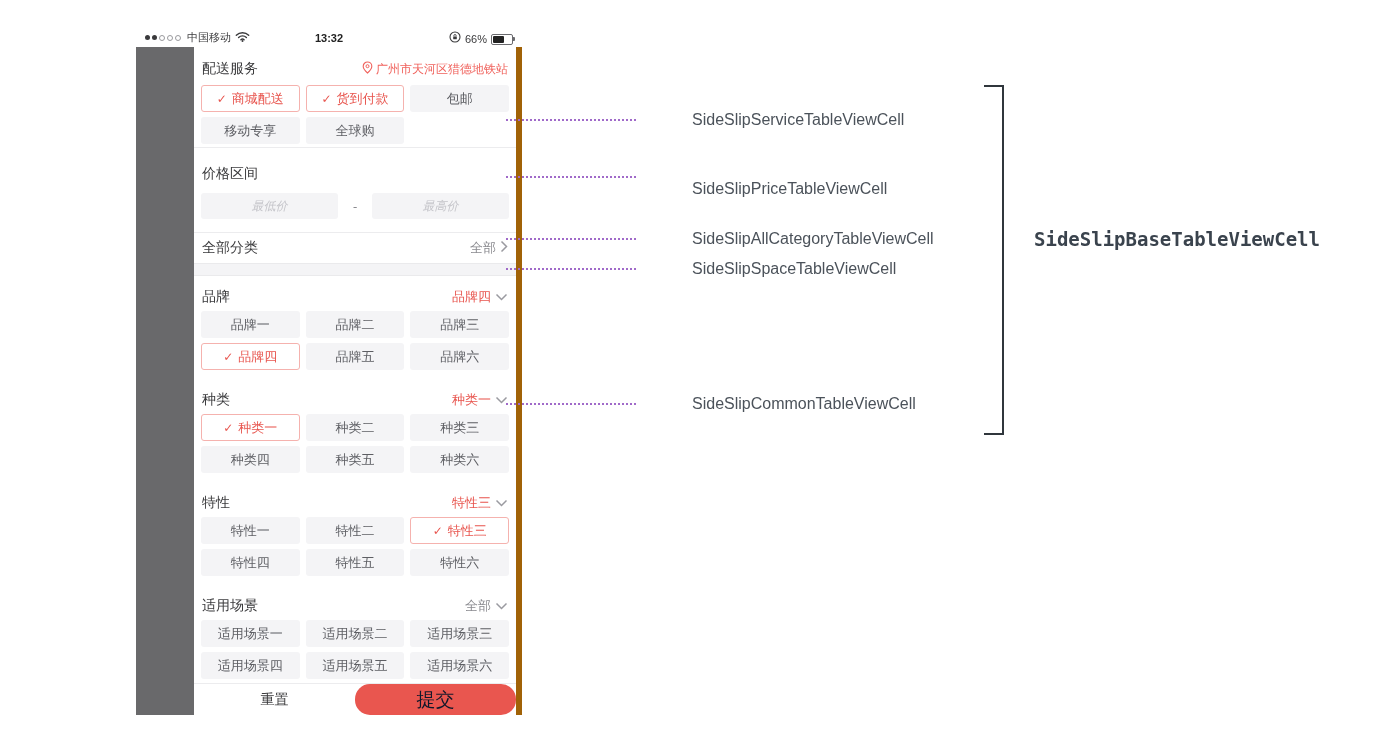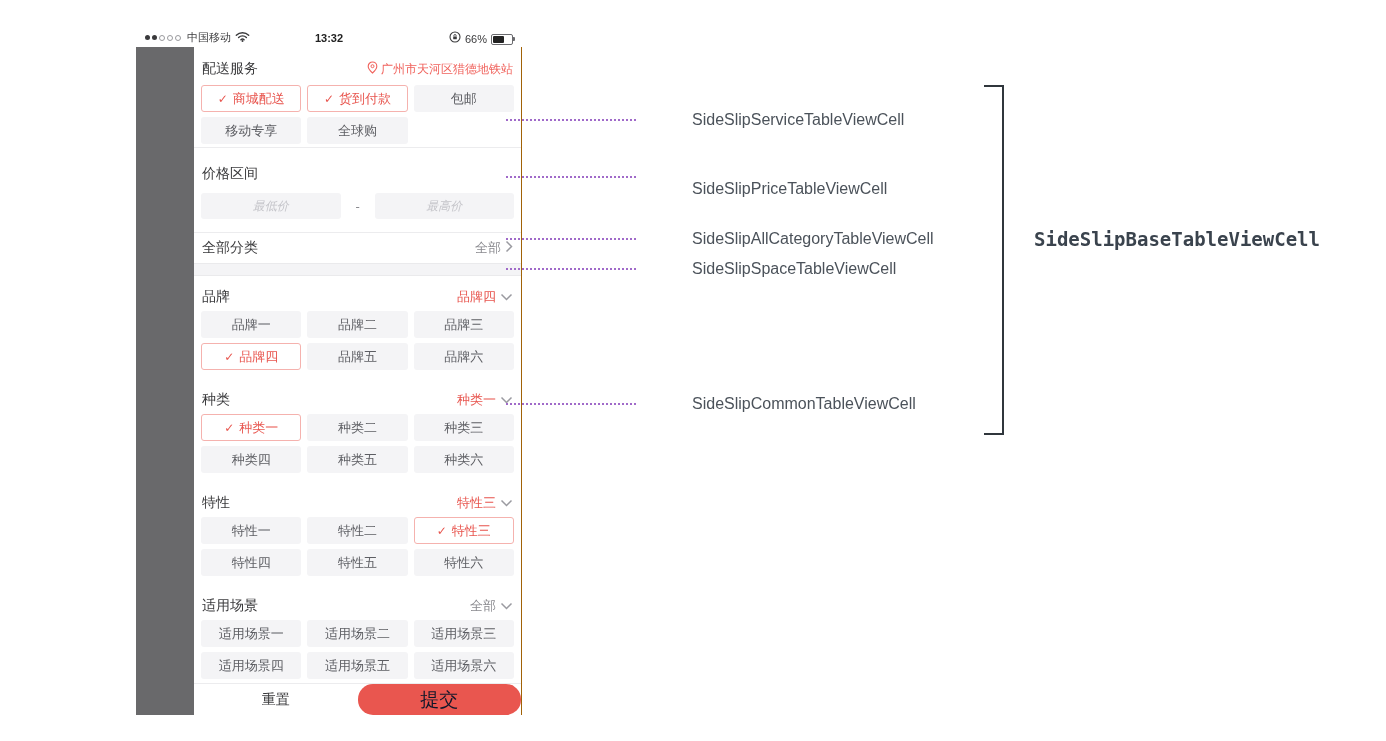--- a/index.html
+++ b/index.html
@@ -15,21 +15,21 @@
   .sig i.f{background:#3a3a3c;}
   .sig i.e{border:1px solid #9a9a9e;width:4px;height:4px;background:transparent;}
   .sb-time{position:absolute;left:0;right:0;text-align:center;font-weight:bold;font-size:11px;color:#222;}
   .sb-right{margin-left:auto;display:flex;align-items:flex-end;gap:4px;z-index:1;}
   .battery{width:20px;height:9px;border:1px solid #6a6a6e;border-radius:2px;position:relative;display:inline-block;}
   .battery .fill{position:absolute;left:1px;top:1px;bottom:1px;background:#222;border-radius:1px;}
   .battery:after{content:"";position:absolute;right:-3px;top:2px;width:2px;height:4px;background:#6a6a6e;border-radius:0 1px 1px 0;}
 
   .phone-body{flex:1;display:flex;min-height:0;}
   .dim-col{width:58px;background:#69696b;flex:0 0 auto;}
-  .panel{flex:1;background:#ffffff;border-right:1px solid #a16207;position:relative;display:flex;flex-direction:column;overflow:hidden;}
+  .panel{flex:1;background:#ffffff;border-right:6px solid #a16207;position:relative;display:flex;flex-direction:column;overflow:hidden;}
 
   .sec-head{display:flex;align-items:center;justify-content:space-between;padding:0 8px;height:20px;flex:0 0 auto;}
   .sec-title{font-size:14px;color:#3a3a3c;}
   .sec-value{display:flex;align-items:center;gap:4px;font-size:13px;color:#8a8a8f;}
   .sec-value.red{color:#e8554e;}
   .loc{display:flex;align-items:center;gap:3px;font-size:12px;color:#f0625c;cursor:pointer;}
 
   .chip-grid{display:grid;grid-template-columns:repeat(3,1fr);gap:5px 6px;padding:0 7px;flex:0 0 auto;}
   .chip{height:27px;border-radius:3px;background:#f4f4f6;color:#5d5e63;font-size:13px;display:flex;align-items:center;justify-content:center;gap:5px;box-sizing:border-box;cursor:pointer;}
   .chip.sel{background:#ffffff;border:1px solid #f5b2ae;color:#e8554e;}

